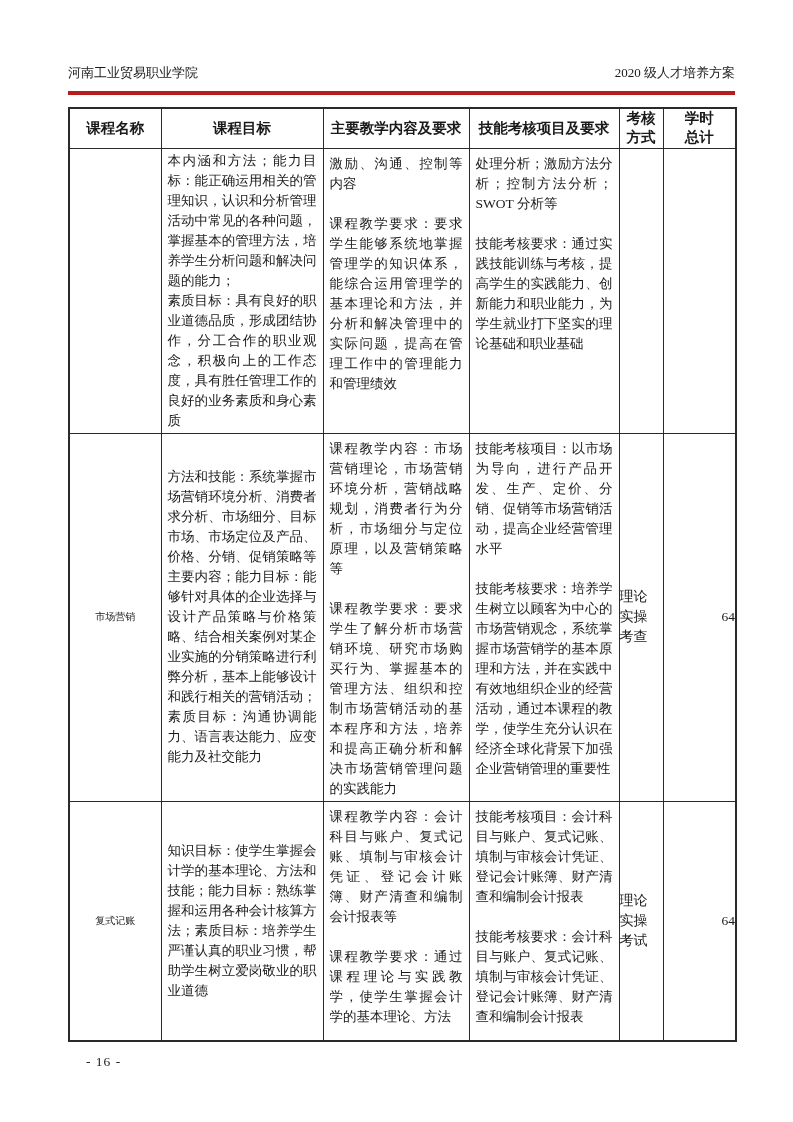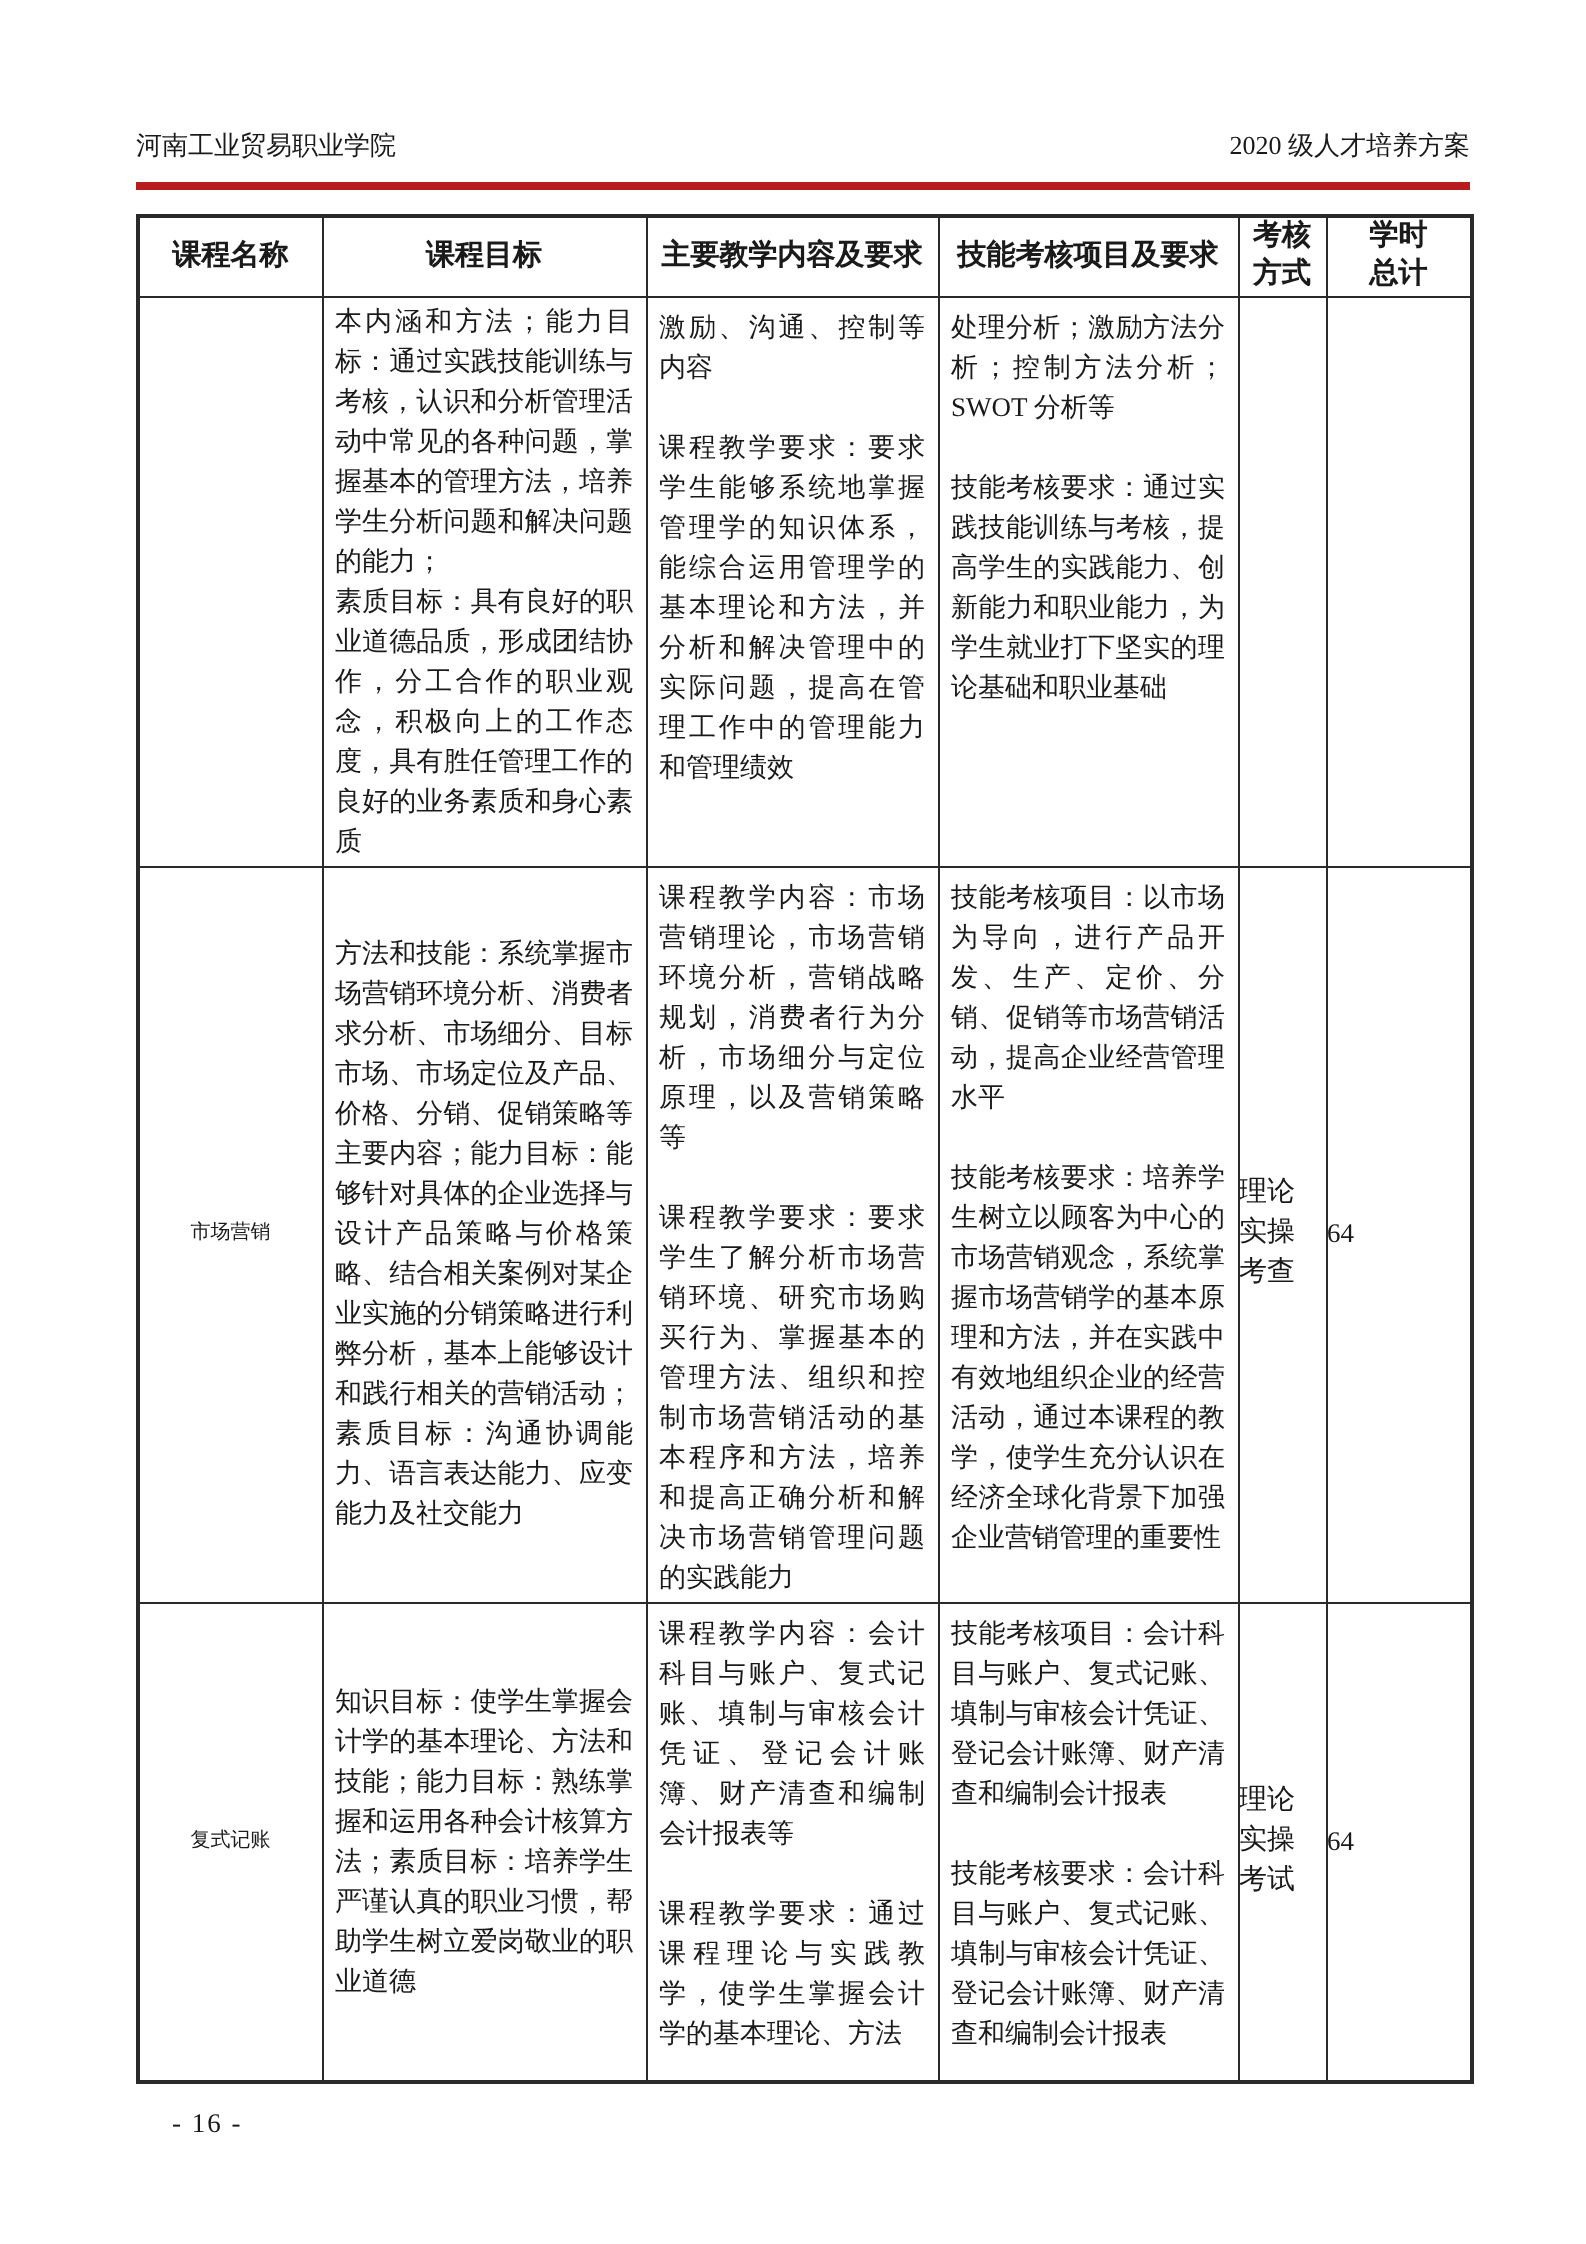--- a/index.html
+++ b/index.html
@@ -63,21 +63,21 @@
     vertical-align: top;
     padding: 5px 6px 2px 6px;
     text-align: justify;
     white-space: pre-line;
   }
   td.c-method {
     white-space: pre-line;
     font-size: 14px;
   }
   td.c-hours {
-    text-align: left;
+    text-align: right;
     font-size: 13.5px;
     font-family: "Liberation Serif", serif;
     margin-top: 28px;
   }
   .page-footer {
     position: absolute;
     left: 86px; top: 1054px;
     font-size: 13.5px;
     letter-spacing: 1px;
   }
@@ -109,21 +109,21 @@
         <th>技能考核项目及要求</th>
         <th>考核
 方式</th>
         <th>学时
 总计</th>
       </tr>
     </thead>
     <tbody>
       <tr class="row-1">
         <td class="c-name"></td>
-        <td class="c-obj top">本内涵和方法；能力目标：通过实践技能训练与考核，认识和分析管理活动中常见的各种问题，掌握基本的管理方法，培养学生分析问题和解决问题的能力；
+        <td class="c-obj top">本内涵和方法；能力目标：能正确运用相关的管理知识，认识和分析管理活动中常见的各种问题，掌握基本的管理方法，培养学生分析问题和解决问题的能力；
 素质目标：具有良好的职业道德品质，形成团结协作，分工合作的职业观念，积极向上的工作态度，具有胜任管理工作的良好的业务素质和身心素质</td>
         <td class="c-teach">激励、沟通、控制等内容
 
 课程教学要求：要求学生能够系统地掌握管理学的知识体系，能综合运用管理学的基本理论和方法，并分析和解决管理中的实际问题，提高在管理工作中的管理能力和管理绩效</td>
         <td class="c-skill">处理分析；激励方法分析；控制方法分析；SWOT 分析等
 
 技能考核要求：通过实践技能训练与考核，提高学生的实践能力、创新能力和职业能力，为学生就业打下坚实的理论基础和职业基础</td>
         <td class="c-method"></td>
         <td class="c-hours"></td>
       </tr>

